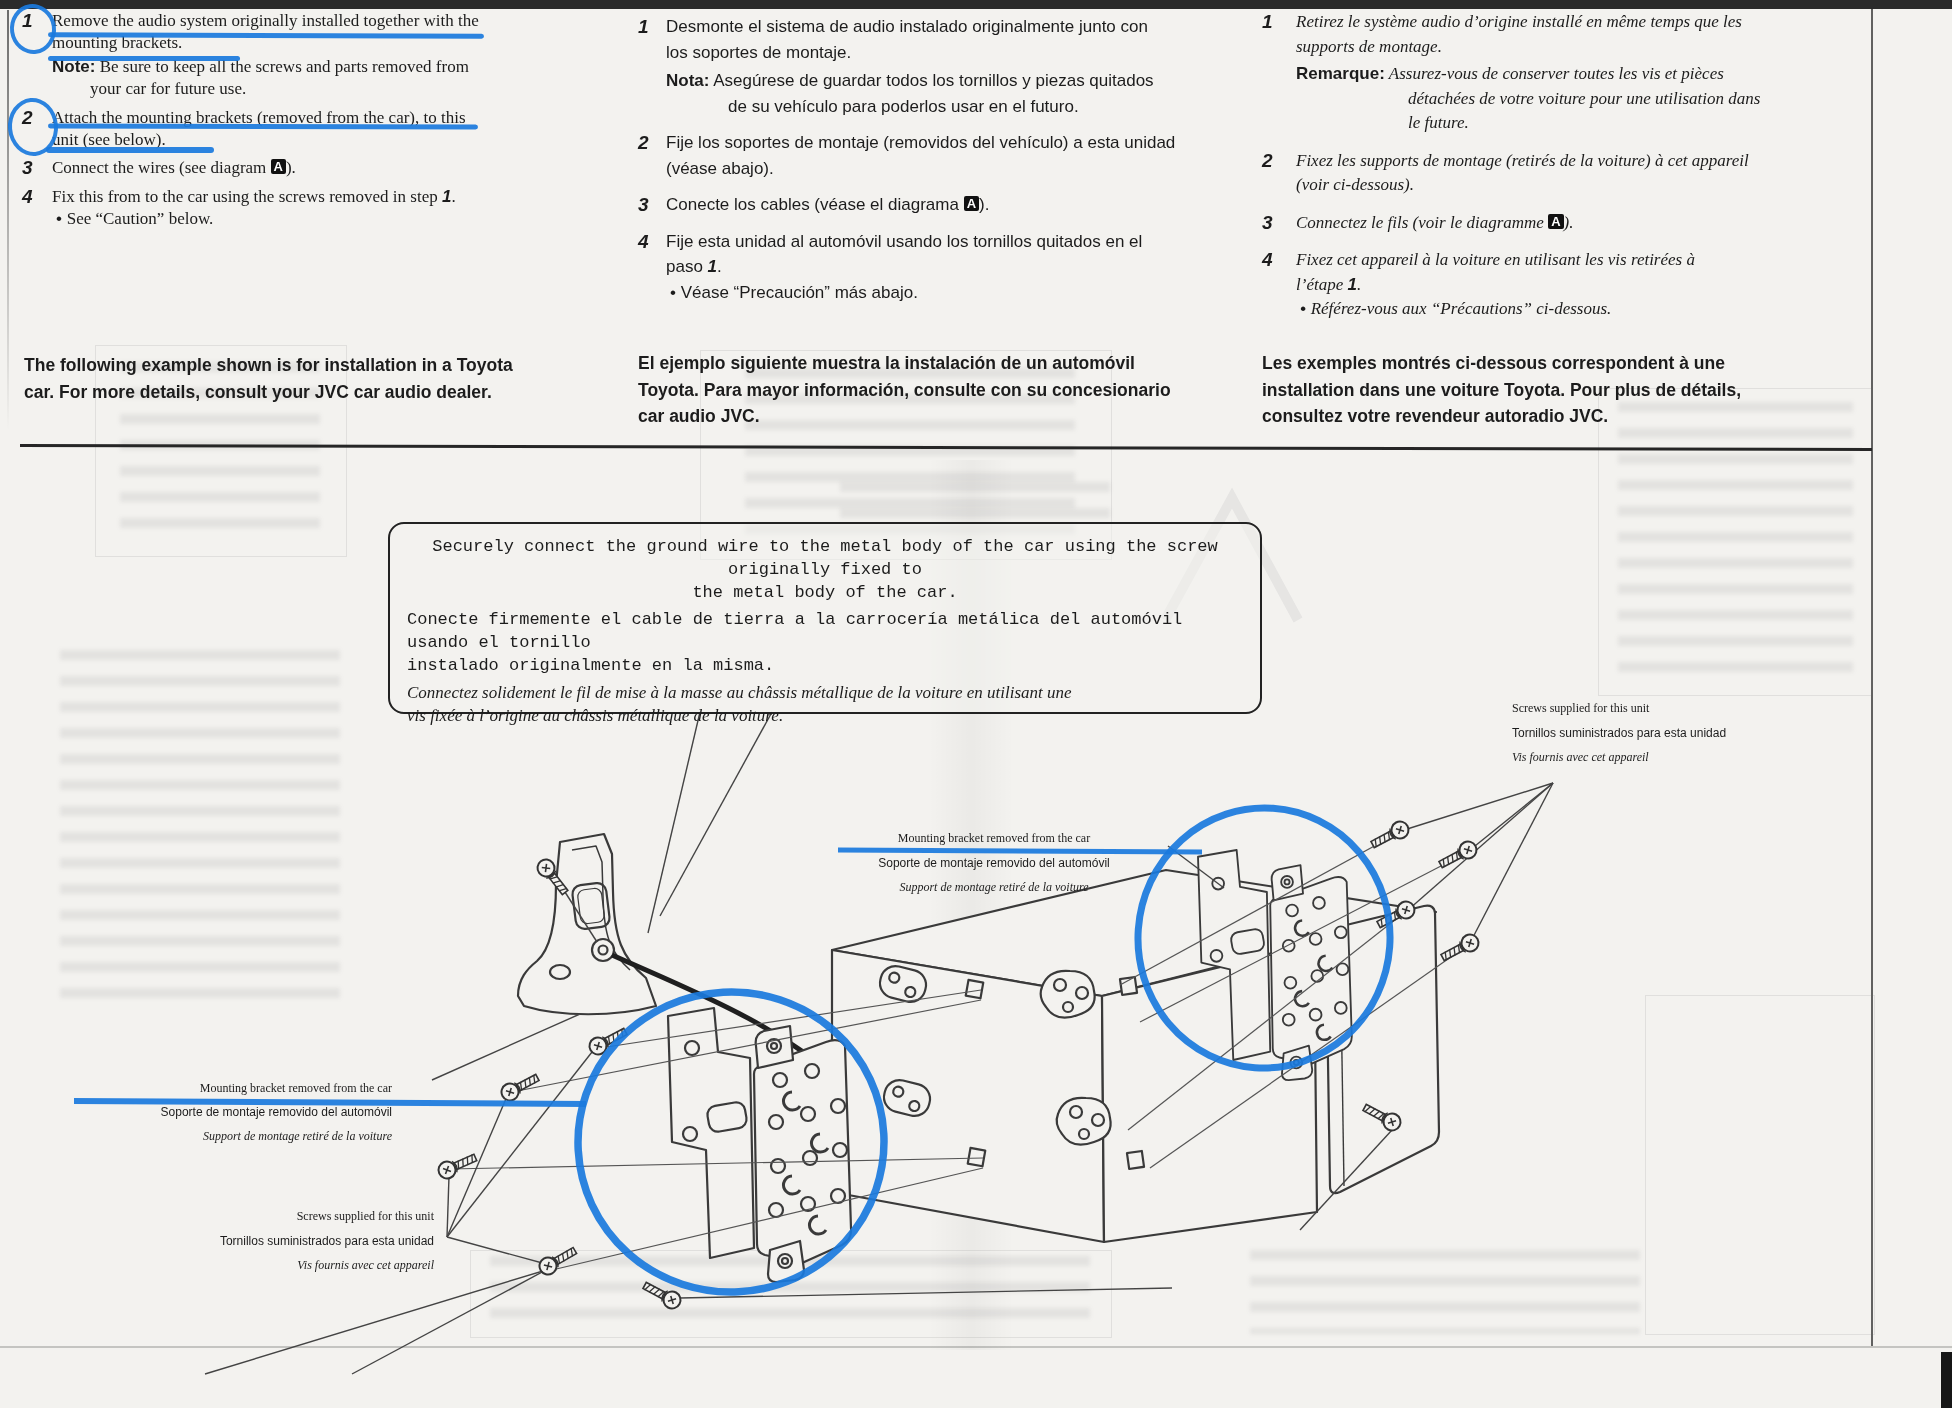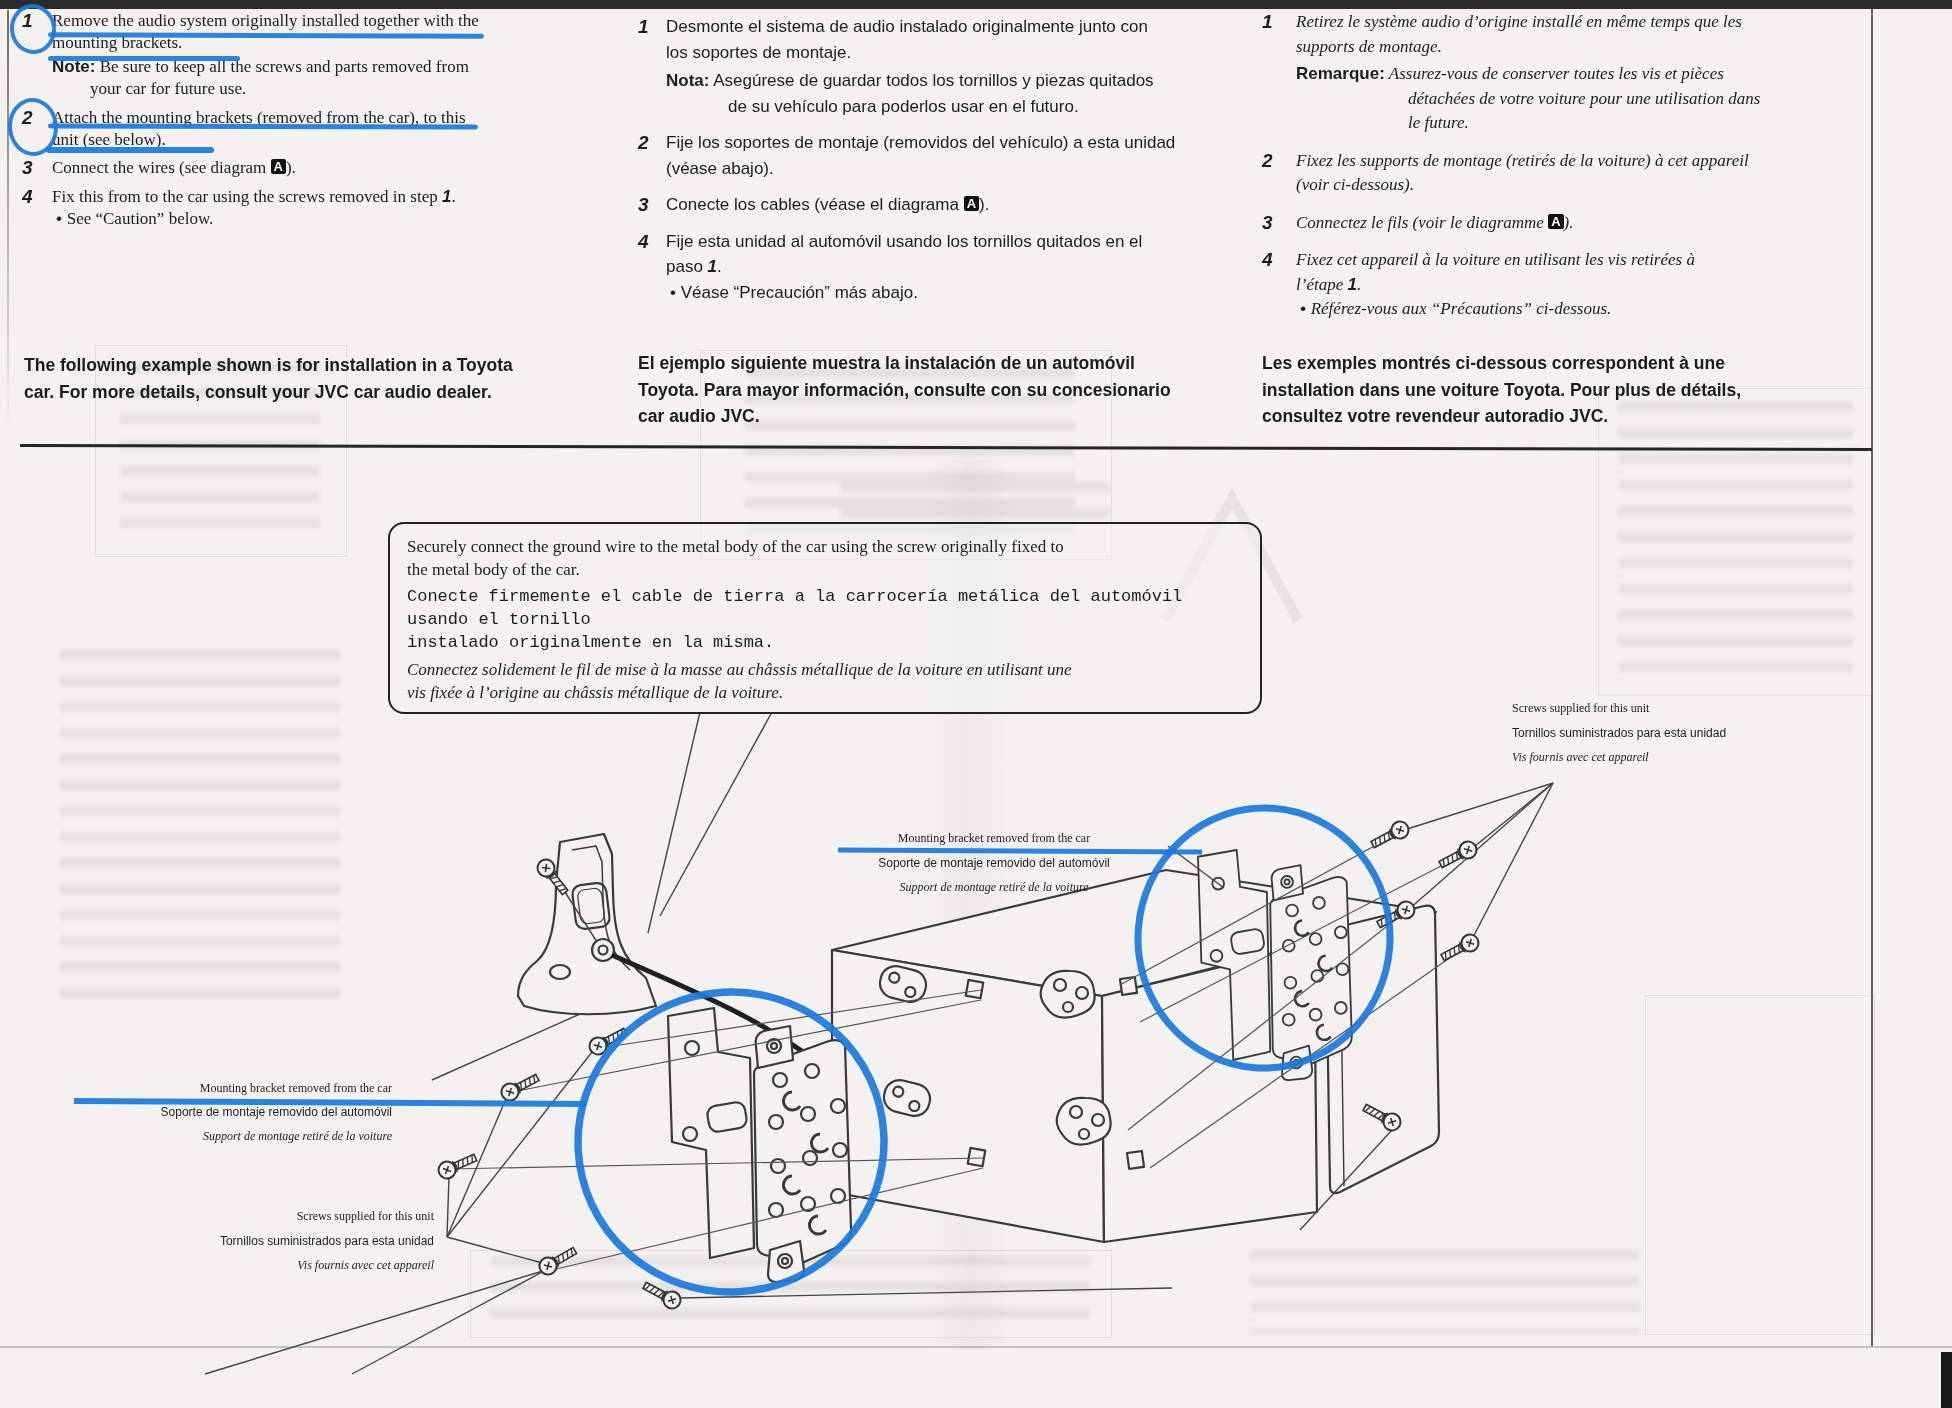--- a/index.html
+++ b/index.html
@@ -42,21 +42,21 @@
   .ref{font-family:"Liberation Sans",sans-serif;font-weight:bold;font-style:italic;}
   .example{position:absolute;font-family:"Liberation Sans",sans-serif;font-weight:bold;font-size:17.5px;
            line-height:26.5px;white-space:pre-line;font-style:normal;}
   #example-en{left:24px;top:352px;width:492px;}
   #example-es{left:638px;top:350px;width:606px;}
   #example-fr{left:1262px;top:350px;width:590px;}
   
   .callout{position:absolute;left:388px;top:522px;width:874px;height:192px;border:2px solid #222;
            border-radius:16px;background:rgba(243,242,239,.55);padding:11px 17px;box-sizing:border-box;z-index:3;}
   .callout p{margin:0 0 4px 0;white-space:pre-line;font-size:17px;line-height:23px;}
-  .callout .p-en{font-family:Liberation Serif, serif;}
+  .callout .p-en{font-family:Liberation Mono, monospace;text-align:center;}
   .callout .p-es{font-family:Liberation Mono, monospace;}
   .callout .p-fr{font-family:"Liberation Serif",serif;font-style:italic;}
   
   .dlabel{position:absolute;font-size:12px;line-height:24.5px;z-index:3;}
   .dlabel div{white-space:nowrap;}
   .l-en{font-family:"Liberation Serif",serif;}
   .l-es{font-family:"Liberation Sans",sans-serif;}
   .l-fr{font-family:"Liberation Serif",serif;font-style:italic;}
   .sref{font-family:"Liberation Sans",sans-serif;font-weight:bold;font-style:italic;}
   #label-screws-top{left:1512px;top:696px;width:368px;text-align:left;}

